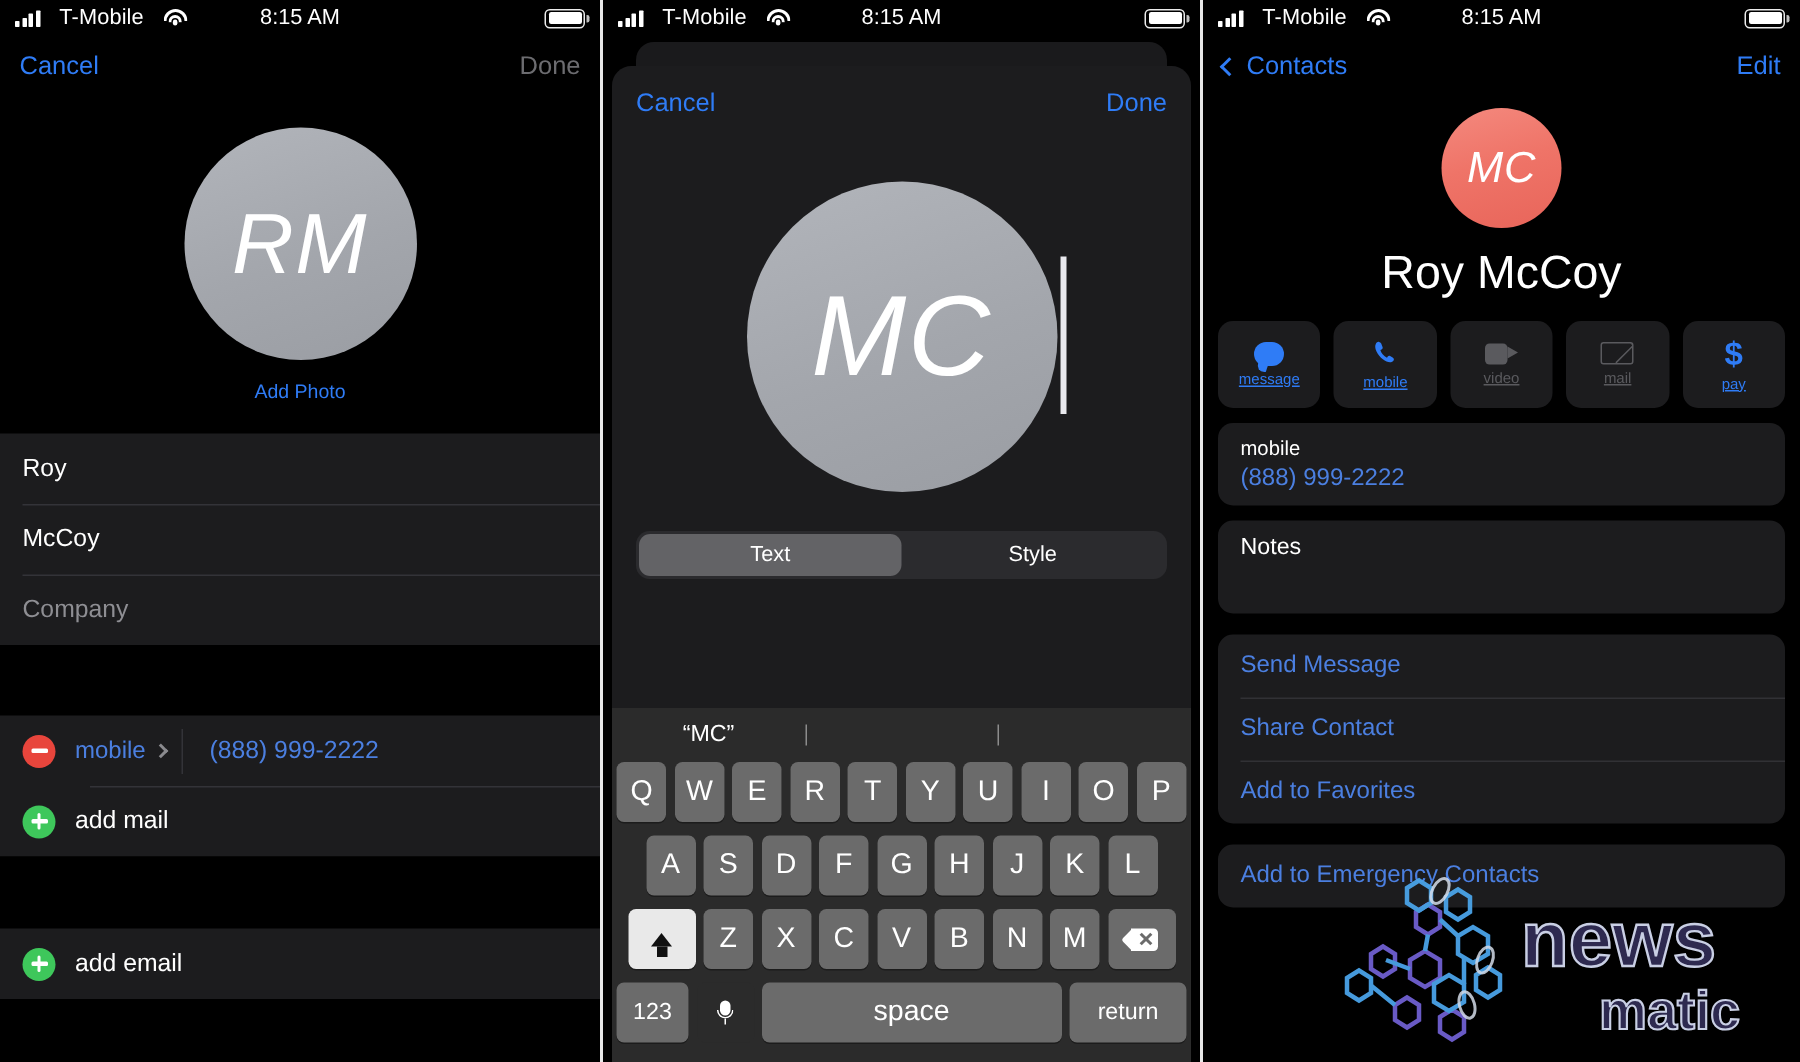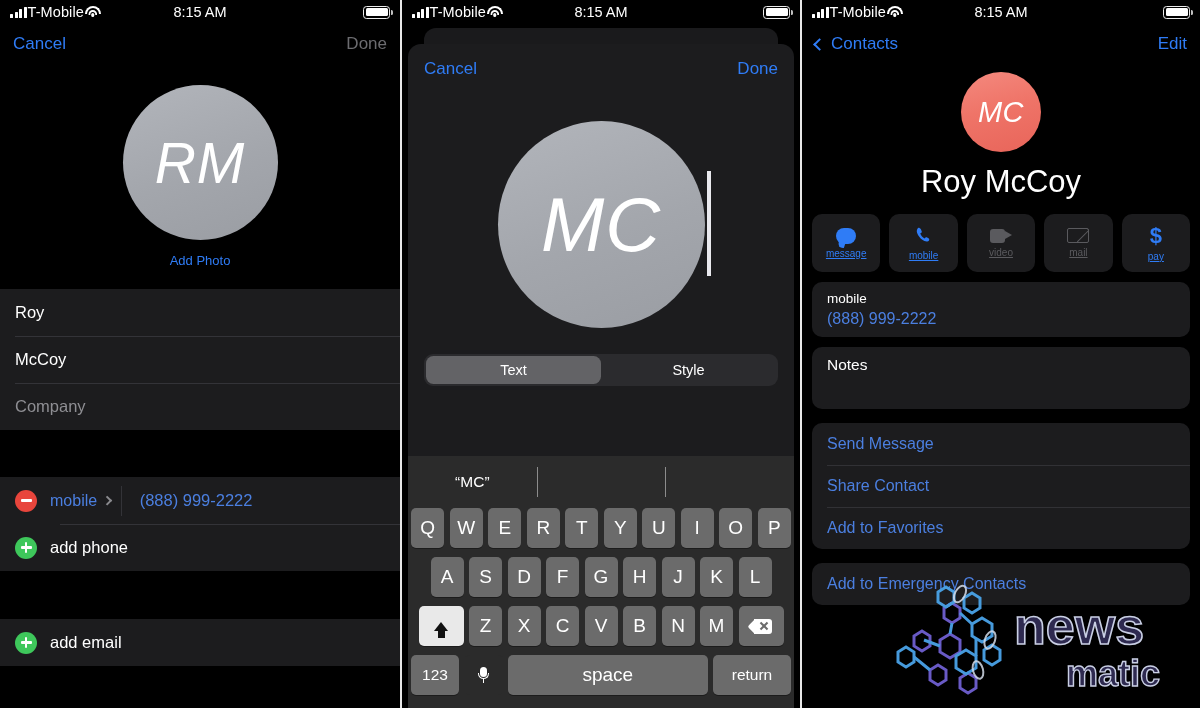--- a/index.html
+++ b/index.html
@@ -13,21 +13,21 @@
   }
   .screens{ display:flex; width:1200px; height:708px; }
   .panel{ width:400px; height:708px; position:relative; background:#000; overflow:hidden; }
   .panel.p2, .panel.p3 { border-left:2px solid #e8e8e8; }
 
   
   .statusbar{
     height:24px; display:flex; align-items:center;
     position:relative; padding:0 10px; flex:0 0 auto;
   }
-  .sb-left{ display:flex; align-items:center; gap:1px; }
+  .sb-left{ display:flex; align-items:center; gap:13px; }
   .bars{ display:flex; align-items:flex-end; gap:1.5px; height:11px; }
   .bars i{ display:block; width:3px; background:#fff; border-radius:.5px; }
   .bars i:nth-child(1){ height:3.5px; }
   .bars i:nth-child(2){ height:6px; }
   .bars i:nth-child(3){ height:8.5px; }
   .bars i:nth-child(4){ height:11px; }
   .carrier{ font-size:14.5px; letter-spacing:.1px; }
   .wifi{ width:16px; height:12px; position:relative; }
   .wifi span{ position:absolute; left:50%; transform:translateX(-50%); border:2px solid #fff;
     border-bottom:none; border-radius:50% 50% 0 0 / 100% 100% 0 0; }
@@ -93,21 +93,21 @@
     height:260px; }
   .p2-mono-wrap{ position:relative; display:flex; align-items:center; justify-content:center; }
   .p2-mono{ width:207px; height:207px; font-size:76px; }
   .caret{ position:absolute; width:4px; height:105px; background:#e9e9ee; right:-6px; top:50px; }
   .seg{ margin:0 16px; height:32px; background:#2b2b2e; border-radius:9px; display:flex; padding:2px; }
   .seg > div{ flex:1; display:flex; align-items:center; justify-content:center; font-size:14.5px;
     border-radius:7.5px; }
   .seg > div.on{ background:#636366; }
 
   .kbd{ margin-top:auto; background:#2b2b2b; padding-bottom:4px; }
-  .predict{ height:52px; display:flex; align-items:center; position:relative; }
+  .predict{ height:36px; display:flex; align-items:center; position:relative; }
   .predict .slot{ flex:1; display:flex; align-items:center; justify-content:center; font-size:15.5px;
     position:relative; height:100%; }
   .predict .slot + .slot:before{ content:""; position:absolute; left:0; top:11px; bottom:11px;
     width:1px; background:#8c8c8c; }
   .krow{ display:flex; justify-content:center; gap:5.5px; margin-bottom:9px; padding:0 3px; }
   .key{ background:#6b6b6b; border-radius:5px; height:40px; width:33px; display:flex;
     align-items:center; justify-content:center; font-size:19px; color:#fff; box-shadow:0 1px 0 rgba(0,0,0,.35); }
   .krow.r2{ padding:0 19px; }
   .krow.r3{ padding:0 3px; }
   .key.wide{ width:45px; background:#6b6b6b; }
@@ -226,21 +226,21 @@
           </div>
         <span class="lbl-blue">mobile</span>
         <span class="chev-r"></span>
         <span class="vdiv"></span>
         <span class="phone-val">(888) 999-2222</span>
       </div>
       <div class="row inset">
         <div class="circ plus">
             <i></i>
           </div>
-        <span>add phone</span>
+        <span>add mail</span>
       </div>
     </div>
     <div class="gap" style="height:48px"></div>
 
     <div class="group">
       <div class="row inset">
         <div class="circ plus">
             <i></i>
           </div>
         <span>add email</span>

